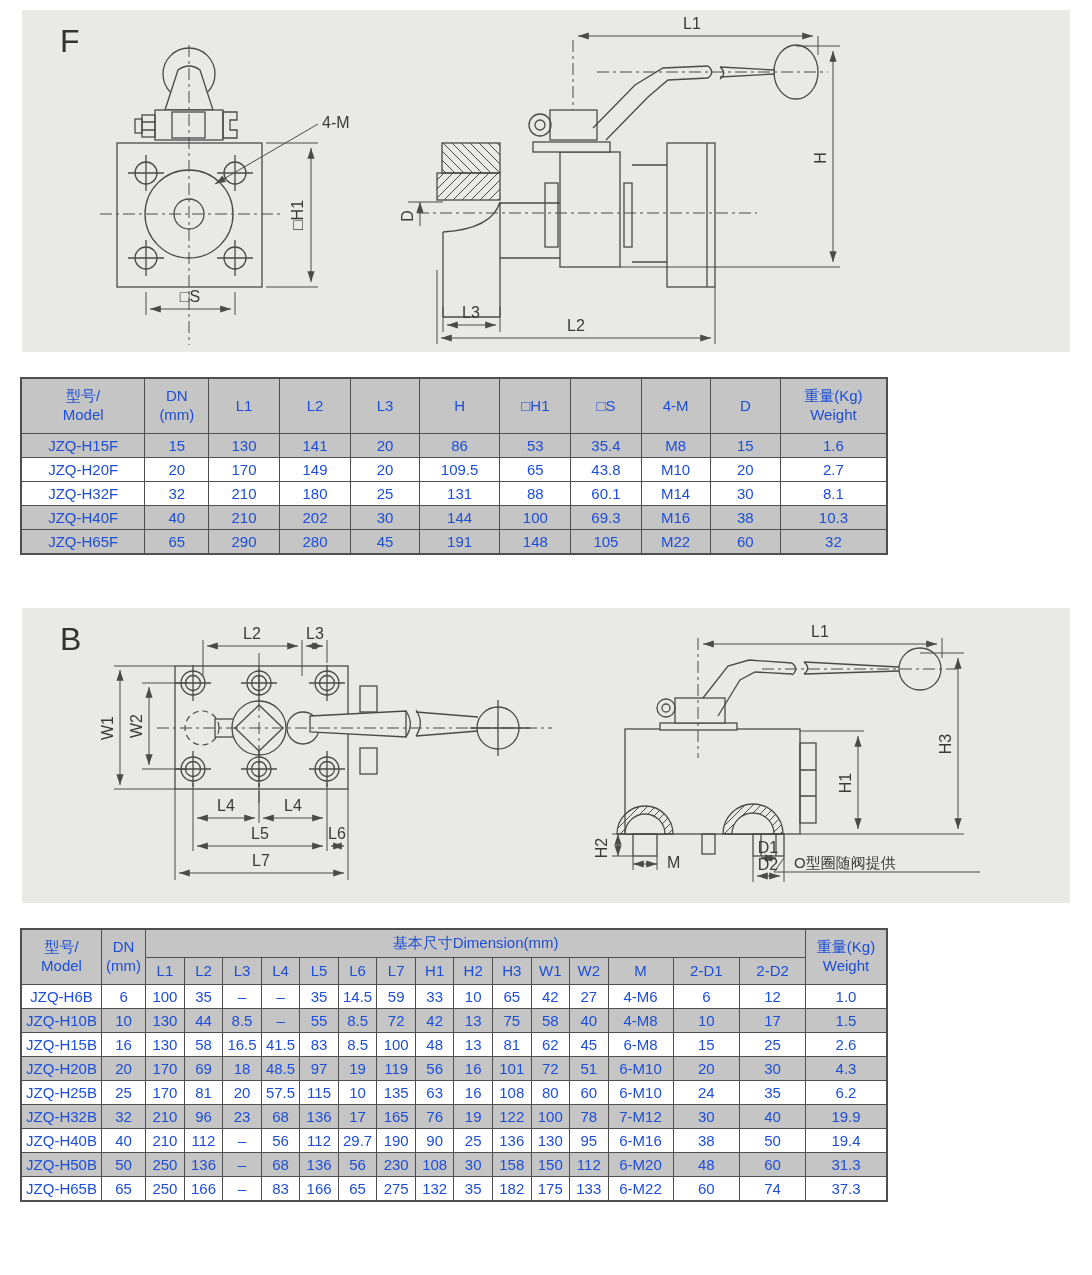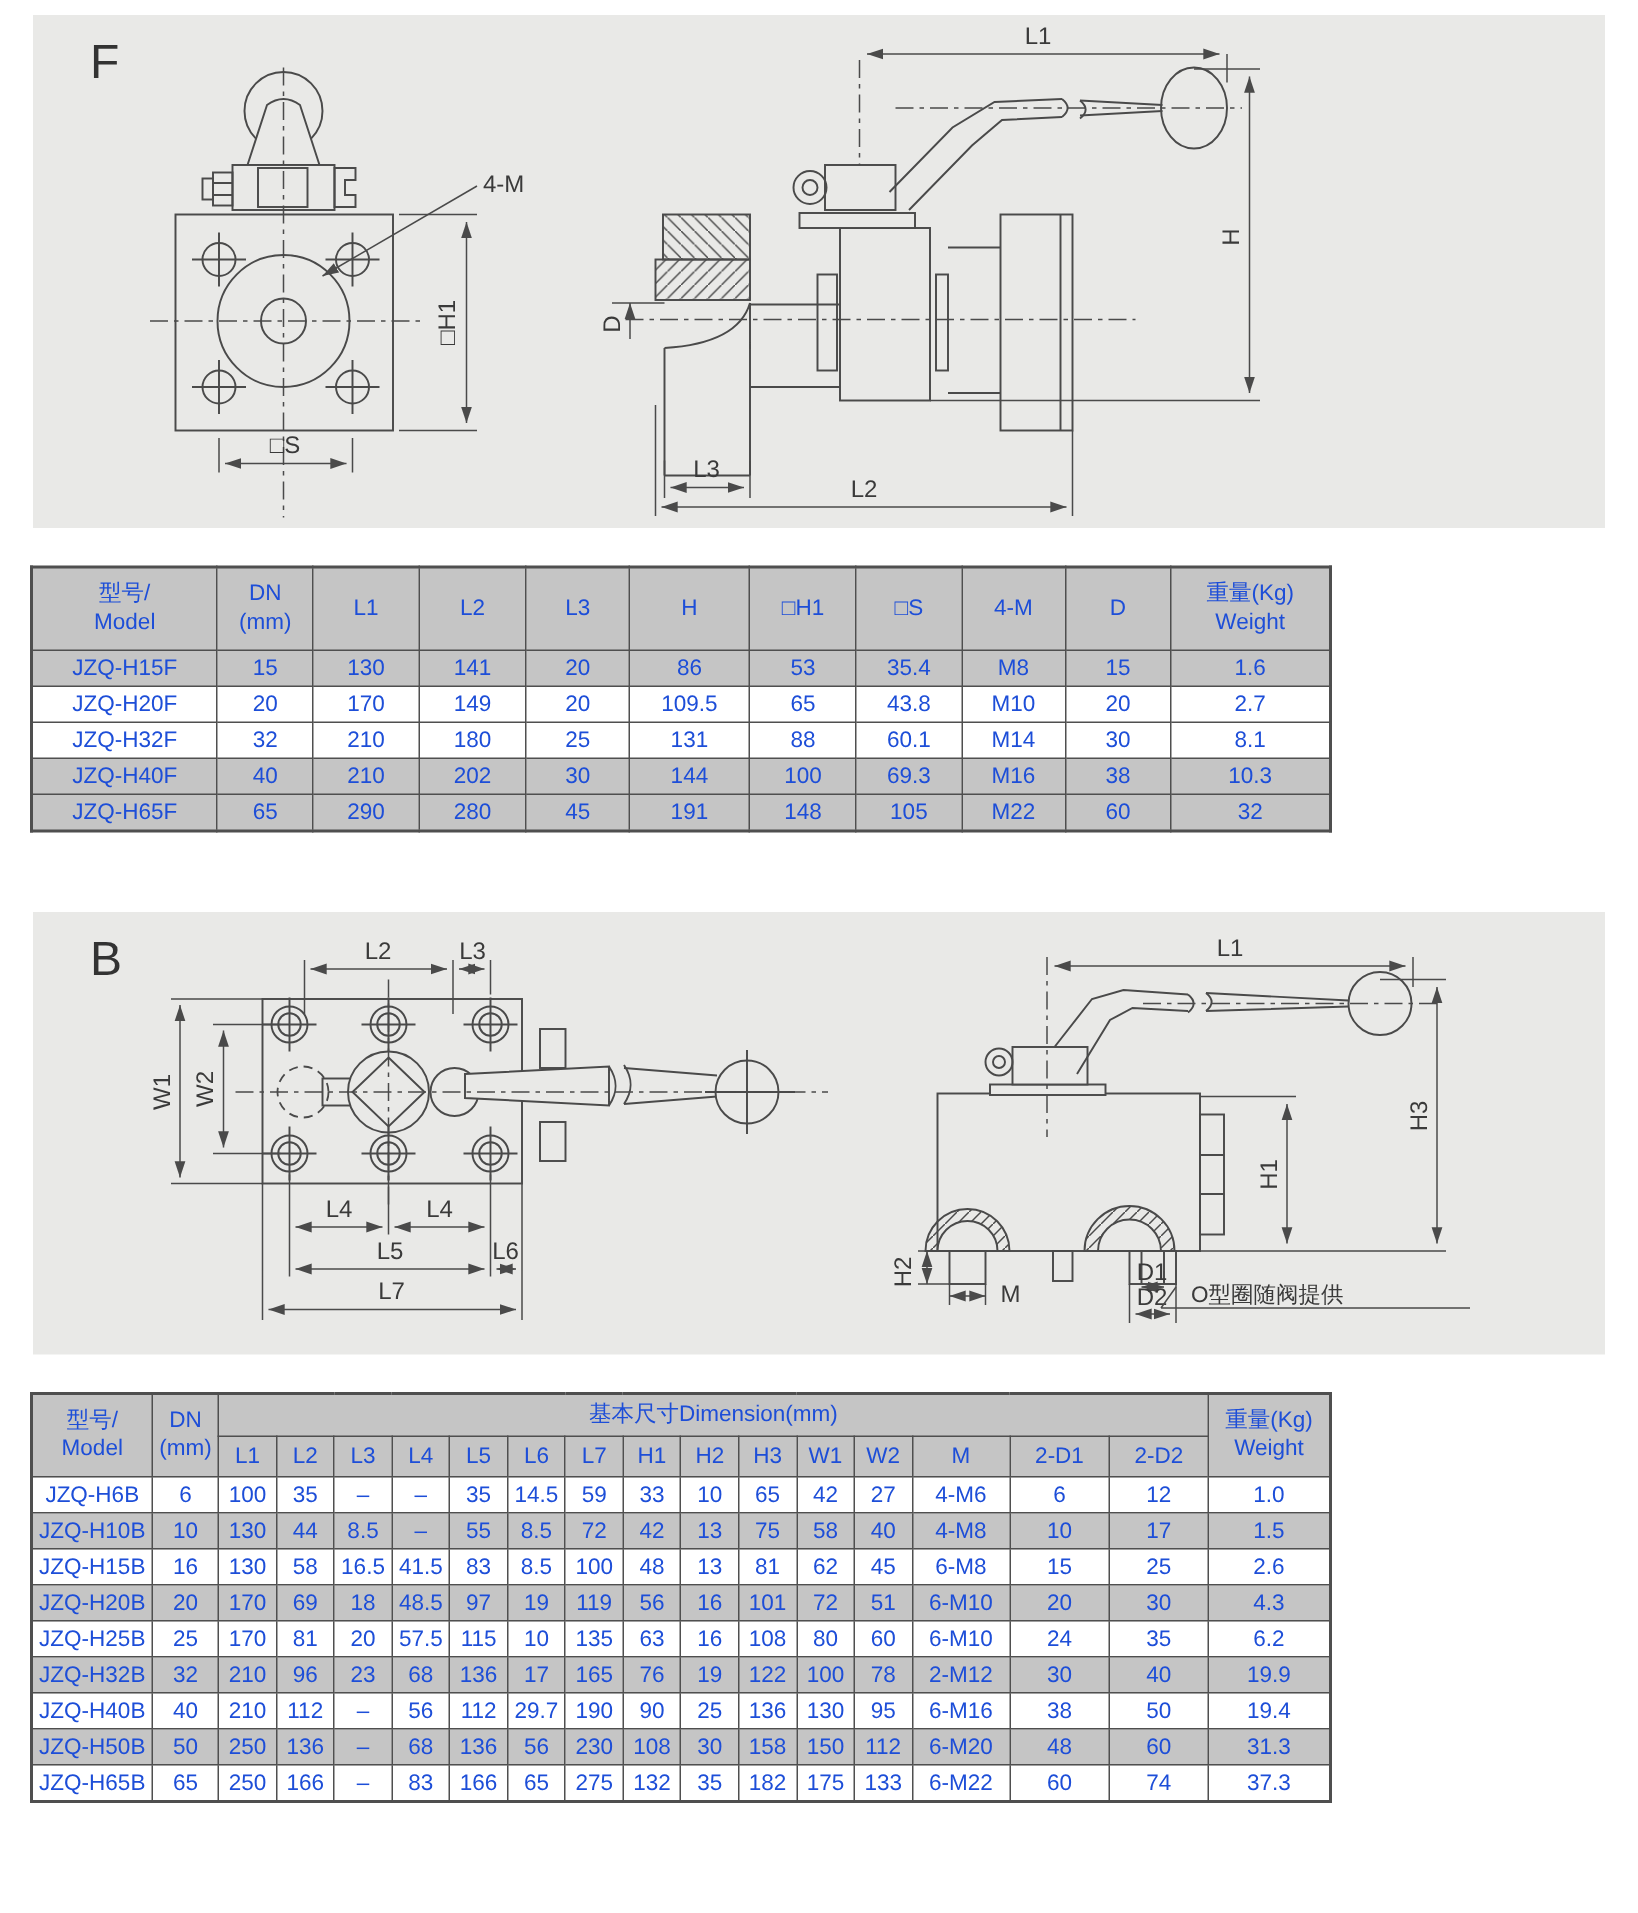--- a/index.html
+++ b/index.html
@@ -496,21 +496,21 @@
           <td>23</td>
           <td>68</td>
           <td>136</td>
           <td>17</td>
           <td>165</td>
           <td>76</td>
           <td>19</td>
           <td>122</td>
           <td>100</td>
           <td>78</td>
-          <td>2-M12</td>
+          <td>7-M12</td>
           <td>30</td>
           <td>40</td>
           <td>19.9</td>
         </tr>
         <tr>
           <td>JZQ-H40B</td>
           <td>40</td>
           <td>210</td>
           <td>112</td>
           <td>–</td>

